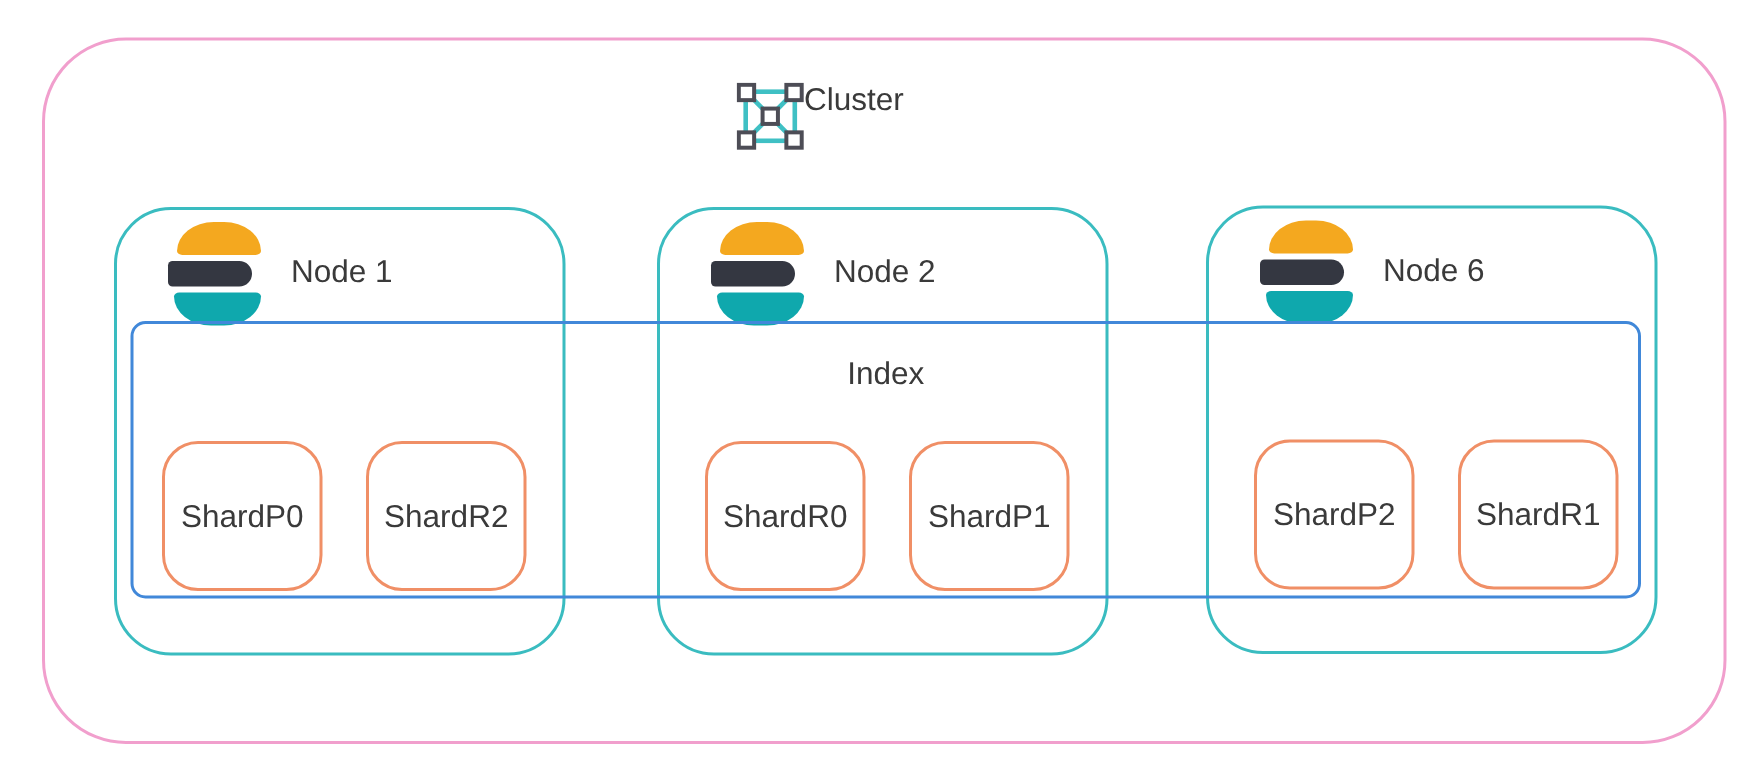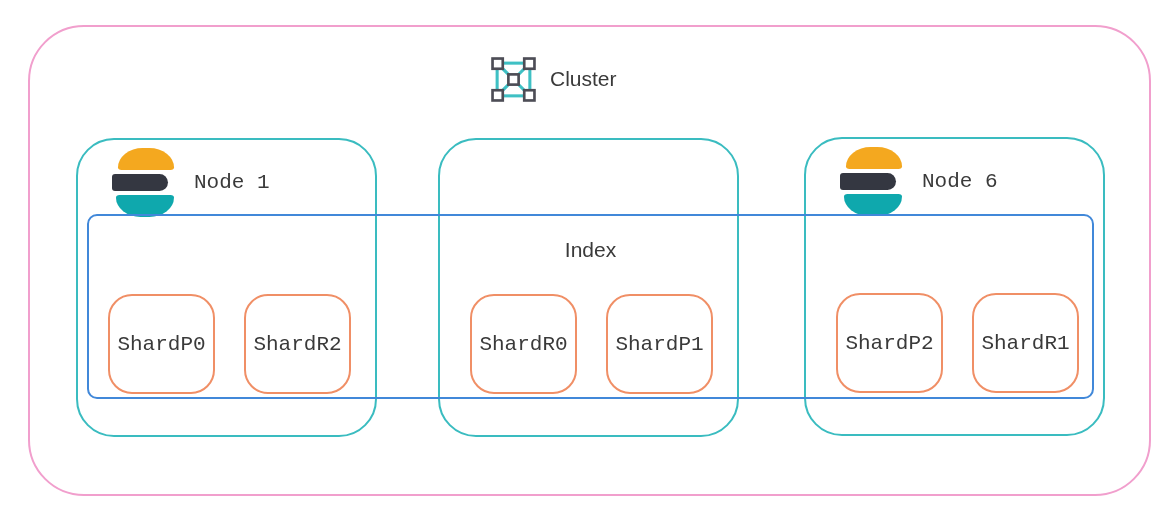--- a/index.html
+++ b/index.html
@@ -25,37 +25,34 @@
     border: 2.5px solid #f19fcd;
     border-radius: 56px;
     background: transparent;
   }
 
   
   .cluster-header {
     position: absolute;
     left: 491px; top: 55px;
     display: flex;
-    align-items: center;
-    gap: 14px;
     height: 48px;
   }
   .cluster-header .label {
     font-size: 21px;
     color: #3a3a3a;
   }
 
   
   .node {
     position: absolute;
     width: 297px; height: 295px;
     border: 2.5px solid #3abcc0;
     border-radius: 38px;
     background: transparent;
-    font-family: Liberation Mono, monospace;
   }
   .node-1 { left: 76px;  top: 138px; }
   .node-2 { left: 438px; top: 138px; }
   .node-3 { left: 804px; top: 137px; }
 
   .node-header {
     position: absolute;
     left: 34px; top: 8px;
     display: flex;
     align-items: center;
@@ -173,20 +170,28 @@
       <span>Shard</span>
       <span>P0</span>
     </div>
     <div class="shard pos-b">
       <span>Shard</span>
       <span>R2</span>
     </div>
   </div>
 
   <div class="node node-2">
+    <div class="node-header">
+      <div class="es-logo">
+        <div class="es-top"></div>
+        <div class="es-mid"></div>
+        <div class="es-bot"></div>
+      </div>
+      <span class="node-label">Node 2</span>
+    </div>
     <div class="shard pos-a">
       <span>Shard</span>
       <span>R0</span>
     </div>
     <div class="shard pos-b">
       <span>Shard</span>
       <span>P1</span>
     </div>
   </div>
 

